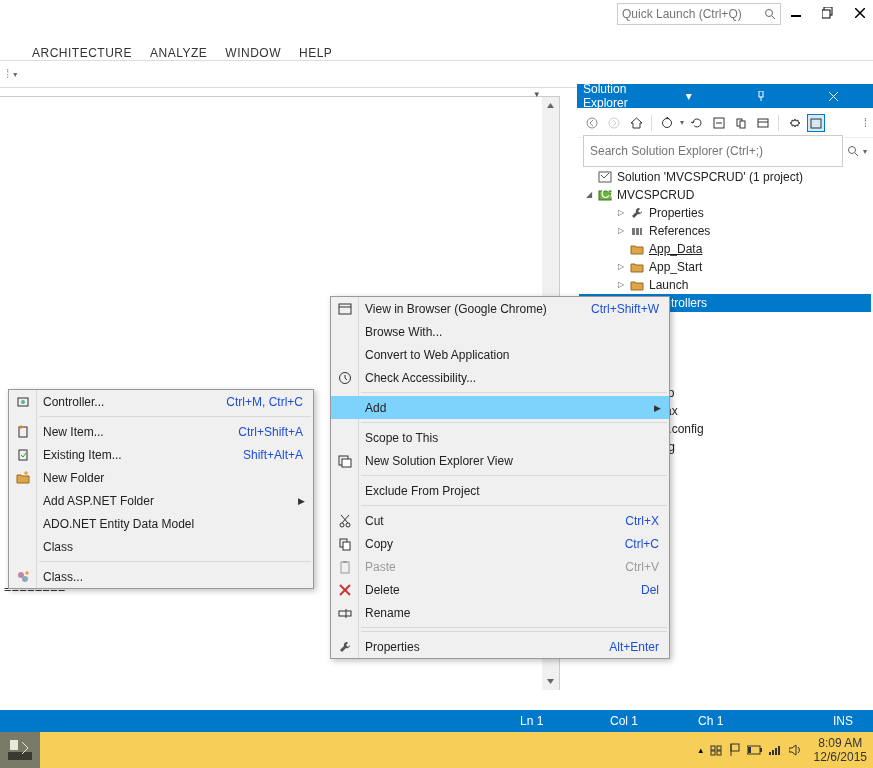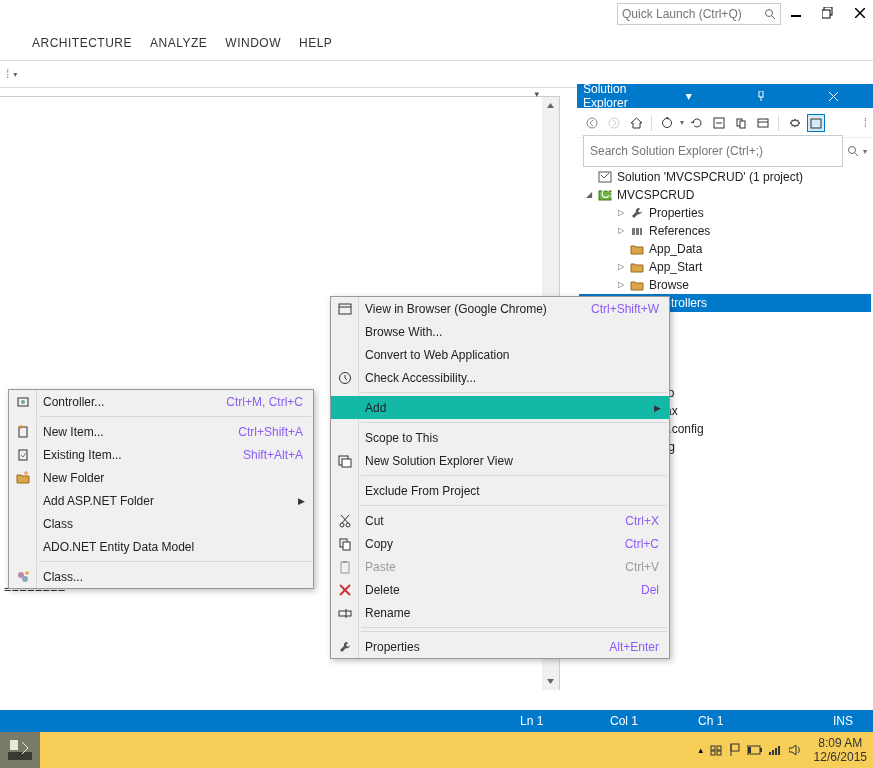--- a/index.html
+++ b/index.html
@@ -3,21 +3,21 @@
 <meta charset="utf-8">
 <style>
 *{margin:0;padding:0;box-sizing:border-box;font-family:"Segoe UI",Tahoma,sans-serif;font-size:12px;-webkit-user-select:none;user-select:none}
 html,body{width:873px;height:768px;background:#fff;overflow:hidden}
 .top{height:30px;display:flex;align-items:center;background:#fff;border-bottom:1px solid transparent}
 .ql{position:absolute;right:92px;top:3px;width:164px;height:22px;display:flex;align-items:center;background:#fdfdfd;border:1px solid #ccc}
 .ql input{border:none;outline:none;width:100%;padding:2px 4px;color:#888}
 .ql svg{margin:0 4px}
 .winctl{position:absolute;right:6px;top:6px;display:flex;gap:18px}
 .winctl span{width:14px;height:14px;display:flex;align-items:center;justify-content:center;color:#000}
-.menu{height:24px;display:flex;align-items:flex-start;gap:18px;padding-left:6px;margin-top:6px}
+.menu{height:24px;display:flex;align-items:flex-end;gap:18px;padding-left:6px;margin-top:6px}
 .menu span{color:#333;letter-spacing:.5px}
 .tb{height:28px;border-top:1px solid #ddd;border-bottom:1px solid #ddd;display:flex;align-items:center;padding-left:6px}
 .editor{position:absolute;left:0;top:96px;width:560px;height:594px;background:#fff;border-top:1px solid #ccc;border-right:1px solid #ccc}
 .editor .sb{position:absolute;right:0;top:0;width:17px;height:100%;background:#f0f0f0}
 .editor .sb .arr{width:17px;height:17px;display:flex;align-items:center;justify-content:center;position:absolute}
 .editor .sb .arr.bot{bottom:0}
 .editor .caret{position:absolute;right:20px;top:-8px;font-size:9px;color:#555}
 .sx{position:absolute;right:0;top:84px;width:296px;height:606px;background:#fff}
 .sx .ti{height:24px;background:#0079cb;color:#fff;display:flex;align-items:center;padding:0 6px}
 .sx .ti span{flex:1}
@@ -30,24 +30,24 @@
 .sx .tree{padding:4px 2px;line-height:18px;color:#222}
 .sx .tree .row{display:flex;align-items:center;height:18px;padding-left:4px;white-space:nowrap}
 .sx .tree .row.sel{background:#0079cb;color:#fff}
 .sx .tree .tw{width:12px;height:12px;margin-right:2px;display:flex;align-items:center;justify-content:center;font-size:8px;color:#666}
 .sx .tree .ic{width:16px;height:16px;margin-right:3px;display:flex;align-items:center;justify-content:center}
 .sx .tree .lbl{padding:0 1px}
 .sx .tree .b{font-weight:normal}
 .ctx{position:absolute;background:#f0f0f0;border:1px solid #999;box-shadow:2px 2px 6px rgba(0,0,0,.25)}
 .ctx .gut{position:absolute;left:0;top:0;width:28px;height:100%;background:#f0f0f0;border-right:1px solid #d8d8d8}
 .ctx .it{position:relative;height:23px;display:flex;align-items:center;padding-left:34px;padding-right:10px;color:#222}
-.ctx .it.hi{background:#14b8a6}
+.ctx .it.hi{background:#7dd3fc}
 .ctx .it.dis{color:#9b9b9b}
 .ctx .it .ic{position:absolute;left:5px;width:18px;display:flex;justify-content:center}
-.ctx .it .kb{margin-left:auto;padding-left:24px;color:#8b5cf6}
+.ctx .it .kb{margin-left:auto;padding-left:24px;color:#1d4ed8}
 .ctx .it.dis .kb{color:#9b9b9b}
 .ctx .sep{height:1px;background:#d8d8d8;margin:3px 2px 3px 30px}
 .ctx .arw{position:absolute;right:8px;font-size:9px;color:#333}
 .status{position:absolute;left:0;bottom:36px;right:0;height:22px;background:#0079cb;color:#fff;display:flex;align-items:center;font-size:11px}
 .status span{position:absolute}
 .task{position:absolute;left:0;bottom:0;right:0;height:36px;background:#f7ce57;display:flex;align-items:center}
 .task .tb1{width:40px;height:36px;background:#7a7a68;display:flex;align-items:center;justify-content:center}
 .task .tray{position:absolute;right:70px;display:flex;align-items:center;gap:6px}
 .task .clk{position:absolute;right:6px;text-align:center;line-height:14px;font-size:11px;color:#333}
 .nm{position:absolute;left:4px;top:582px;font-family:monospace;letter-spacing:.5px;color:#333}
@@ -241,21 +241,21 @@
         <span class="tw">▷</span>
         <span class="ic">
           <svg width="14" height="14">
             <rect x="2" y="4" width="3" height="7" fill="#777"></rect>
             <rect x="6" y="4" width="3" height="7" fill="#777"></rect>
             <rect x="10" y="4" width="2" height="7" fill="#777"></rect>
           </svg>
         </span>
         <span class="lbl">References</span>
       </div>
-      <div class="row" style="padding-left: 36px;">
+      <div class="row" style="padding-left: 36px; text-decoration: underline;">
         <span class="tw"></span>
         <span class="ic">
           <svg width="14" height="14">
             <path d="M1 4h4l1 1h7v7H1z" fill="#dca54a" stroke="#9a6a1f"></path>
           </svg>
         </span>
         <span class="lbl">App_Data</span>
       </div>
       <div class="row" style="padding-left: 36px;">
         <span class="tw">▷</span>
@@ -266,21 +266,21 @@
         </span>
         <span class="lbl">App_Start</span>
       </div>
       <div class="row" style="padding-left: 36px;">
         <span class="tw">▷</span>
         <span class="ic">
           <svg width="14" height="14">
             <path d="M1 4h4l1 1h7v7H1z" fill="#dca54a" stroke="#9a6a1f"></path>
           </svg>
         </span>
-        <span class="lbl">Browse</span>
+        <span class="lbl">Launch</span>
       </div>
       <div class="row sel" style="padding-left: 36px;">
         <span class="tw">▷</span>
         <span class="ic">
           <svg width="14" height="14">
             <path d="M1 4h4l1 1h7v7H1z" fill="#dca54a" stroke="#9a6a1f"></path>
           </svg>
         </span>
         <span class="lbl">Controllers</span>
       </div>
@@ -515,24 +515,24 @@
           <line x1="8" y1="2" x2="12" y2="2" stroke="#e80"></line>
         </svg>
       </span>
       <span>New Folder</span>
     </div>
     <div class="it">
       <span>Add ASP.NET Folder</span>
       <span class="arw">▶</span>
     </div>
     <div class="it">
+      <span>ADO.NET Entity Data Model</span>
+    </div>
+    <div class="it">
       <span>Class</span>
-    </div>
-    <div class="it">
-      <span>ADO.NET Entity Data Model</span>
     </div>
     <div class="sep"></div>
     <div class="it">
       <span class="ic">
         <svg width="14" height="14">
           <circle cx="5" cy="5" r="3" fill="#b8a"></circle>
           <circle cx="9" cy="9" r="3" fill="#8ab"></circle>
           <line x1="11" y1="1" x2="11" y2="5" stroke="#e80"></line>
           <line x1="9" y1="3" x2="13" y2="3" stroke="#e80"></line>
         </svg>

